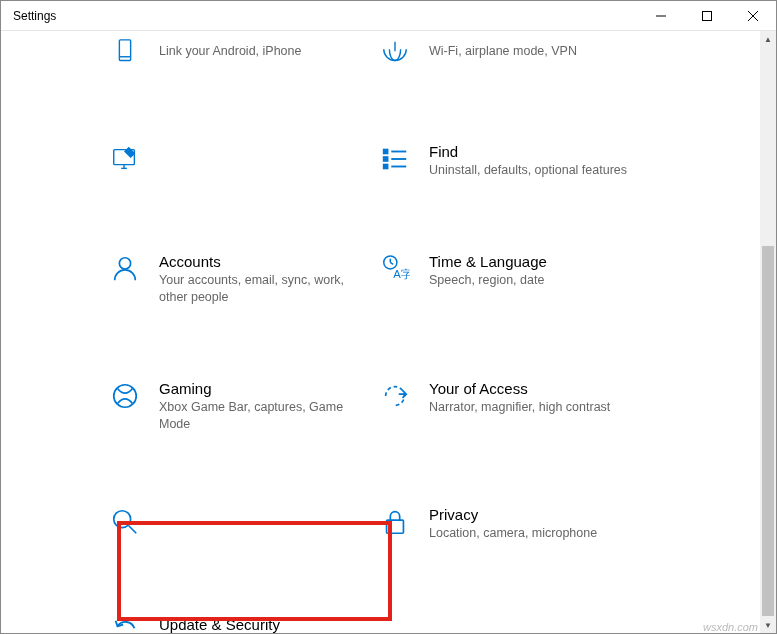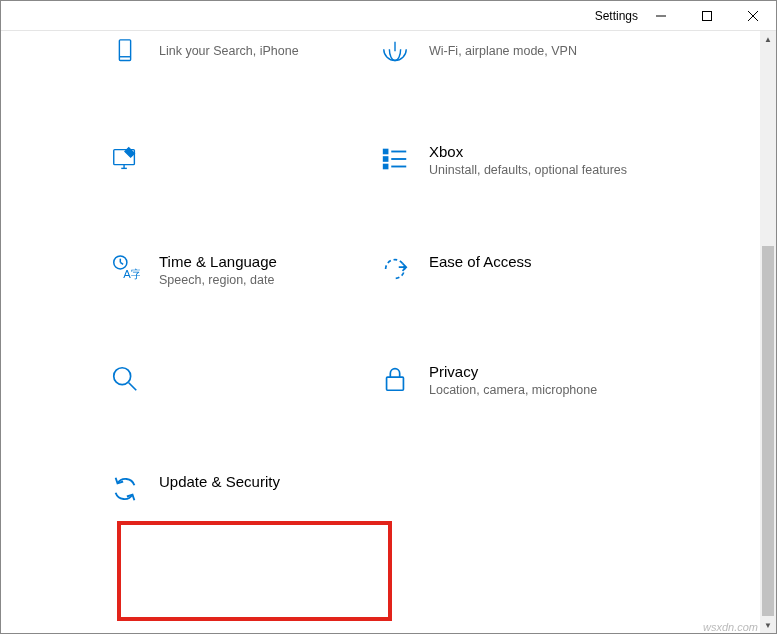--- a/index.html
+++ b/index.html
@@ -9,25 +9,24 @@
       width: 777px;
       height: 634px;
       overflow: hidden;
       border: 1px solid #888;
       position: relative;
     }
     .titlebar {
       height: 30px;
       display: flex;
       align-items: center;
-      padding-left: 22px;
+      padding-left: 12px;
       font-size: 12px;
       color: #000;
       border-bottom: 1px solid #e5e5e5;
-      text-align: right;
     }
     .title { flex: 1; }
     .win-controls { display: flex; }
     .win-btn {
       width: 46px;
       height: 30px;
       display: flex;
       align-items: center;
       justify-content: center;
       font-family: "Segoe MDL2 Assets", sans-serif;
@@ -149,21 +148,21 @@
   <div class="grid">
 
     <div class="tile partial-row">
       <div class="tile-icon">
         <svg viewBox="0 0 32 32" fill="none" stroke="#0078d4" stroke-width="1.5">
             <rect x="10" y="2" width="12" height="22" rx="1"></rect>
             <line x1="10" y1="20" x2="22" y2="20"></line>
           </svg>
       </div>
       <div class="tile-text">
-        <div class="tile-desc">Link your Search, iPhone</div>
+        <div class="tile-desc">Link your Android, iPhone</div>
       </div>
     </div>
 
     <div class="tile partial-row">
       <div class="tile-icon">
         <svg viewBox="0 0 32 32" fill="none" stroke="#0078d4" stroke-width="1.5">
             <path d="M4 12 A12 12 0 0 0 28 12"></path>
             <path d="M10 12 A6 12 0 0 0 22 12"></path>
             <line x1="16" y1="4" x2="16" y2="14"></line>
           </svg>
@@ -189,51 +188,77 @@
         <svg viewBox="0 0 32 32" fill="none" stroke="#0078d4" stroke-width="2">
             <rect x="4" y="6" width="4" height="4" fill="#0078d4"></rect>
             <line x1="12" y1="8" x2="28" y2="8"></line>
             <rect x="4" y="14" width="4" height="4" fill="#0078d4"></rect>
             <line x1="12" y1="16" x2="28" y2="16"></line>
             <rect x="4" y="22" width="4" height="4" fill="#0078d4"></rect>
             <line x1="12" y1="24" x2="28" y2="24"></line>
           </svg>
       </div>
       <div class="tile-text">
-        <div class="tile-title">Xbox</div>
+        <div class="tile-title">Find</div>
         <div class="tile-desc">Uninstall, defaults, optional features</div>
       </div>
     </div>
 
+    <div class="tile">
+      <div class="tile-icon">
+        <svg viewBox="0 0 32 32" fill="none" stroke="#0078d4" stroke-width="1.8">
+            <circle cx="16" cy="10" r="6"></circle>
+            <path d="M5 28 A11 11 0 0 1 27 28"></path>
+          </svg>
+      </div>
+      <div class="tile-text">
+        <div class="tile-title">Accounts</div>
+        <div class="tile-desc">Your accounts, email, sync, work, other people</div>
+      </div>
+    </div>
 
     <div class="tile">
       <div class="tile-icon">
         <svg viewBox="0 0 32 32" fill="none" stroke="#0078d4" stroke-width="1.6">
             <circle cx="11" cy="9" r="7"></circle>
             <line x1="11" y1="5" x2="11" y2="9"></line>
             <line x1="11" y1="9" x2="14" y2="11"></line>
             <text x="14" y="26" font-size="12" fill="#0078d4" stroke="none" font-family="sans-serif">A字</text>
           </svg>
       </div>
       <div class="tile-text">
         <div class="tile-title">Time &amp; Language</div>
         <div class="tile-desc">Speech, region, date</div>
       </div>
     </div>
 
+    <div class="tile">
+      <div class="tile-icon">
+        <svg viewBox="0 0 32 32" fill="none" stroke="#0078d4" stroke-width="1.8">
+            <circle cx="16" cy="16" r="12"></circle>
+            <path d="M8 8 Q16 18 24 8"></path>
+            <path d="M8 24 Q16 14 24 24"></path>
+          </svg>
+      </div>
+      <div class="tile-text">
+        <div class="tile-title">Gaming</div>
+        <div class="tile-desc">Xbox Game Bar, captures, Game Mode</div>
+      </div>
+    </div>
 
     <div class="tile">
       <div class="tile-icon">
         <svg viewBox="0 0 32 32" fill="none" stroke="#0078d4" stroke-width="1.8">
             <path d="M6 16 A10 10 0 1 1 16 26" stroke-dasharray="4 3"></path>
             <path d="M20 14 L28 14 M24 10 L28 14 L24 18"></path>
           </svg>
       </div>
       <div class="tile-text">
-        <div class="tile-title">Ease of Access</div>
+        <div class="tile-title">Your of Access</div>
+        <div class="tile-desc">Narrator, magnifier, high contrast</div>
       </div>
     </div>
 
     <div class="tile">
       <div class="tile-icon">
         <svg viewBox="0 0 32 32" fill="none" stroke="#0078d4" stroke-width="1.8">
             <circle cx="13" cy="13" r="9"></circle>
             <line x1="20" y1="20" x2="28" y2="28"></line>
           </svg>
       </div>

